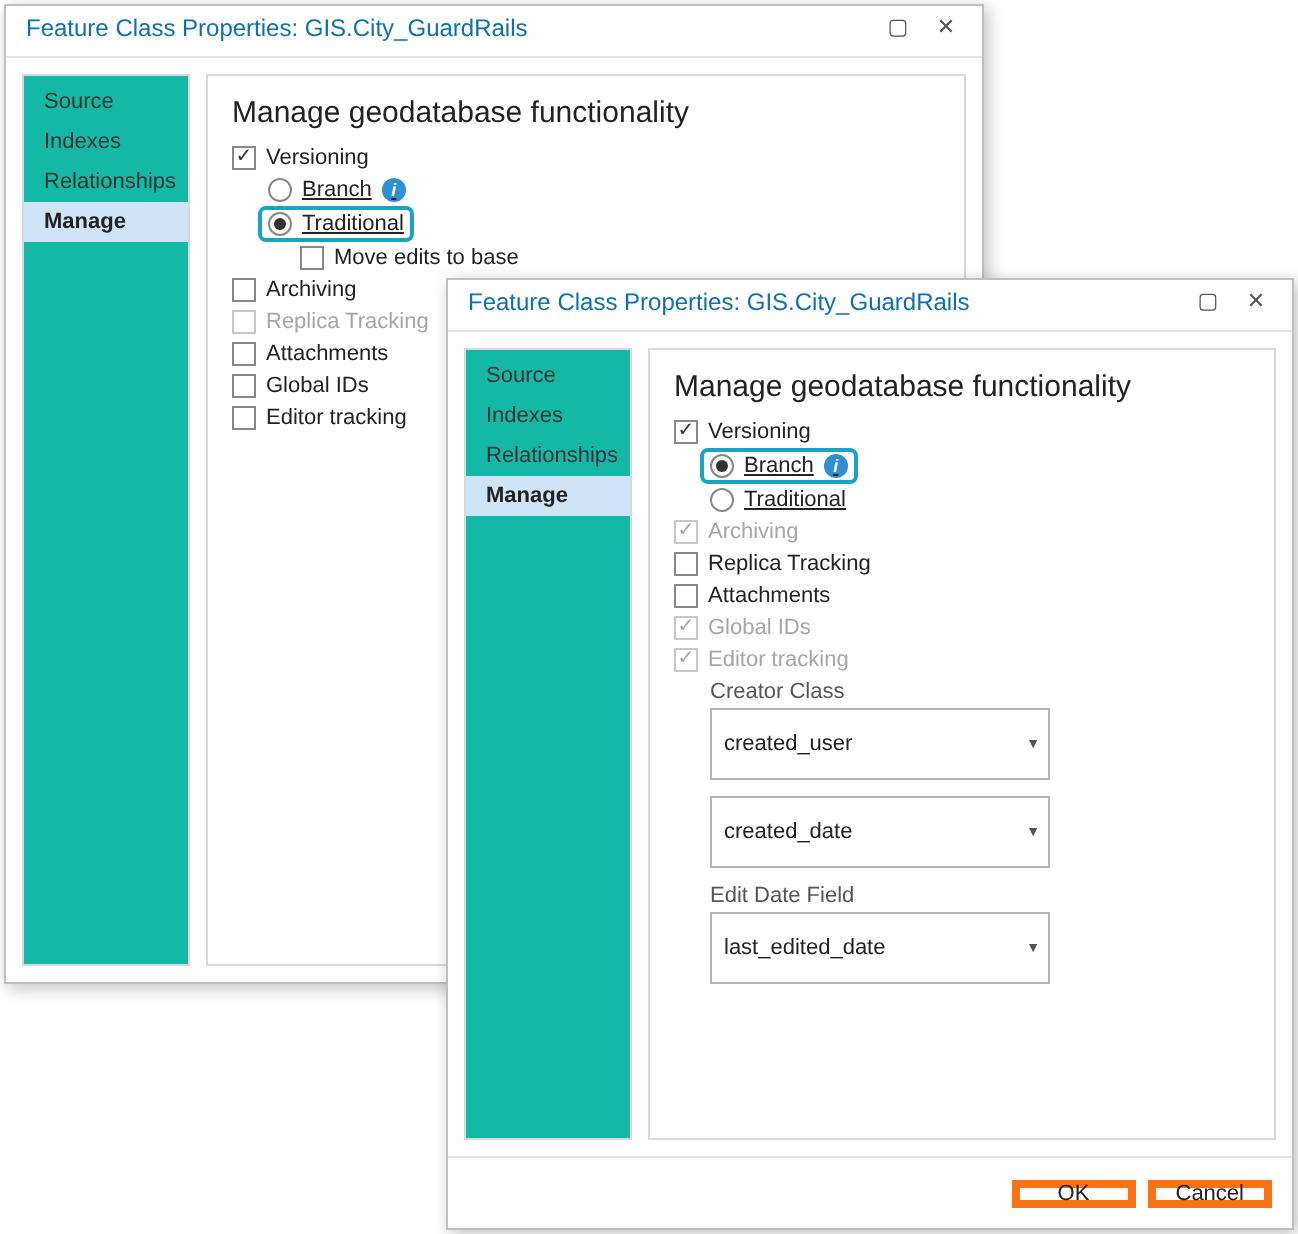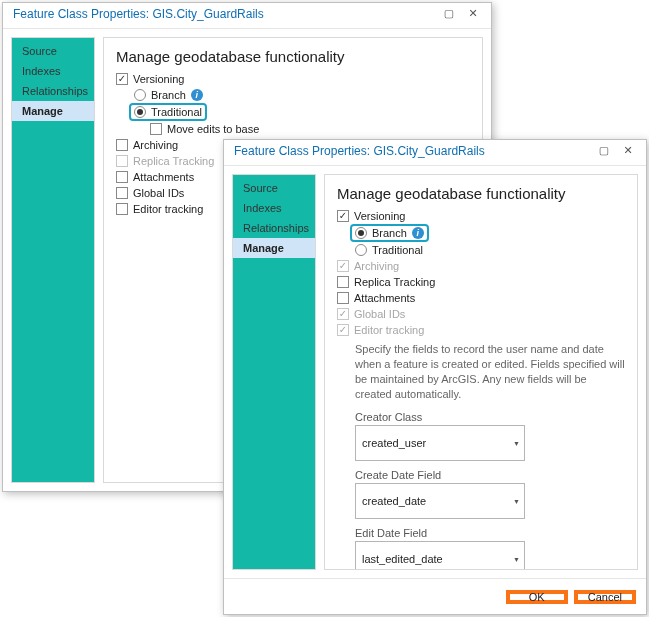--- a/index.html
+++ b/index.html
@@ -69,21 +69,21 @@
     color: #222;
   }
   .row {
     display: flex;
     align-items: center;
     gap: 5px;
     padding: 2px 0;
     color: #222;
   }
   .row.disabled { color: #a6a6a6; }
-  .indent1 { padding-left: 18px; }
+  .indent1 { padding-left: 18px; text-decoration: underline; }
   .indent2 { padding-left: 34px; }
   .chk, .rad {
     width: 12px; height: 12px;
     border: 1px solid #888;
     background: #fff;
     display: inline-flex;
     align-items: center; justify-content: center;
     flex-shrink: 0;
   }
   .rad { border-radius: 50%; }
@@ -258,31 +258,29 @@
       </div>
       <div class="row disabled">
         <span class="chk sel"></span>
         <span>Global IDs</span>
       </div>
       <div class="row disabled">
         <span class="chk sel"></span>
         <span>Editor tracking</span>
       </div>
 
-      <div class="desc">Specify the fields to record the user name and date when a feature is created or edited. Fields specified will be maintained by ArcGIS. Any new fields will be created automatically.</div>
 
       <div class="field">
         <div class="field-label">Creator Class</div>
         <div class="select">
           <span>created_user</span>
           <span class="caret">▼</span>
         </div>
       </div>
       <div class="field">
-        <div class="field-label">Create Date Field</div>
         <div class="select">
           <span>created_date</span>
           <span class="caret">▼</span>
         </div>
       </div>
       <div class="field">
         <div class="field-label">Edit Date Field</div>
         <div class="select">
           <span>last_edited_date</span>
           <span class="caret">▼</span>

